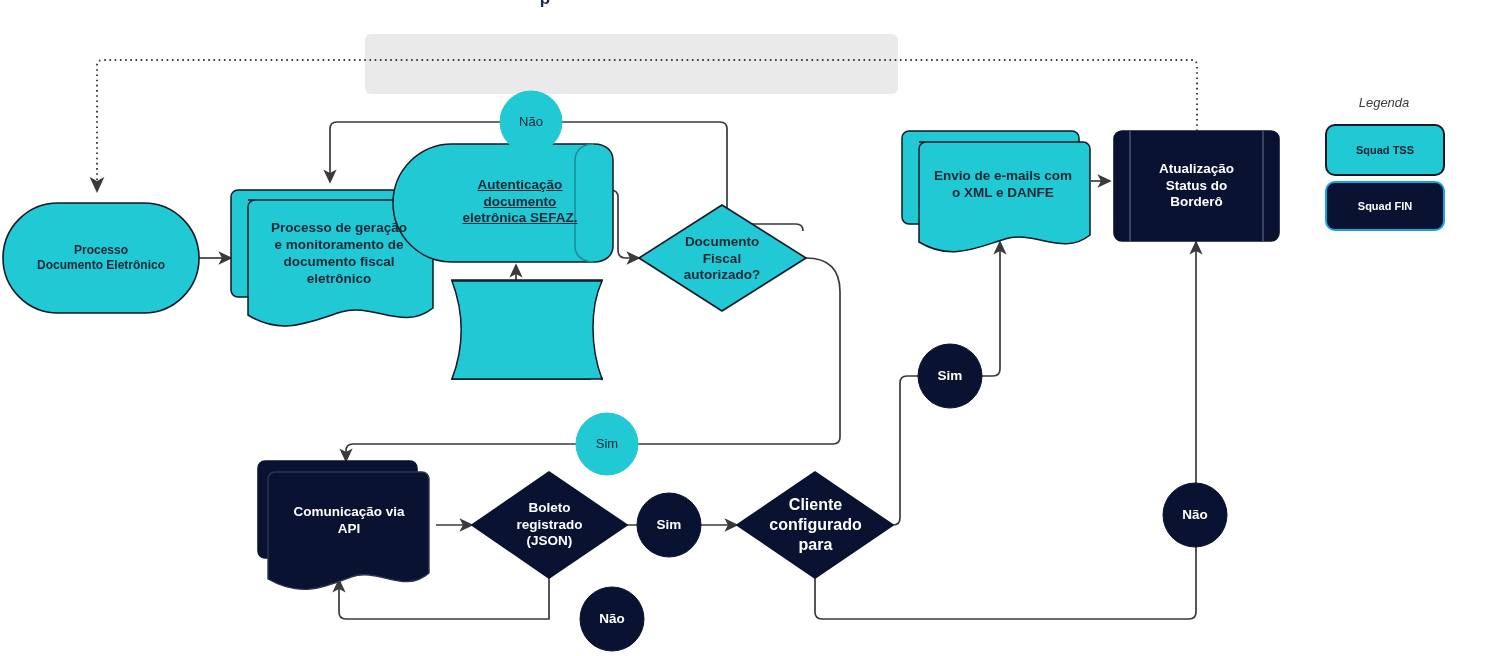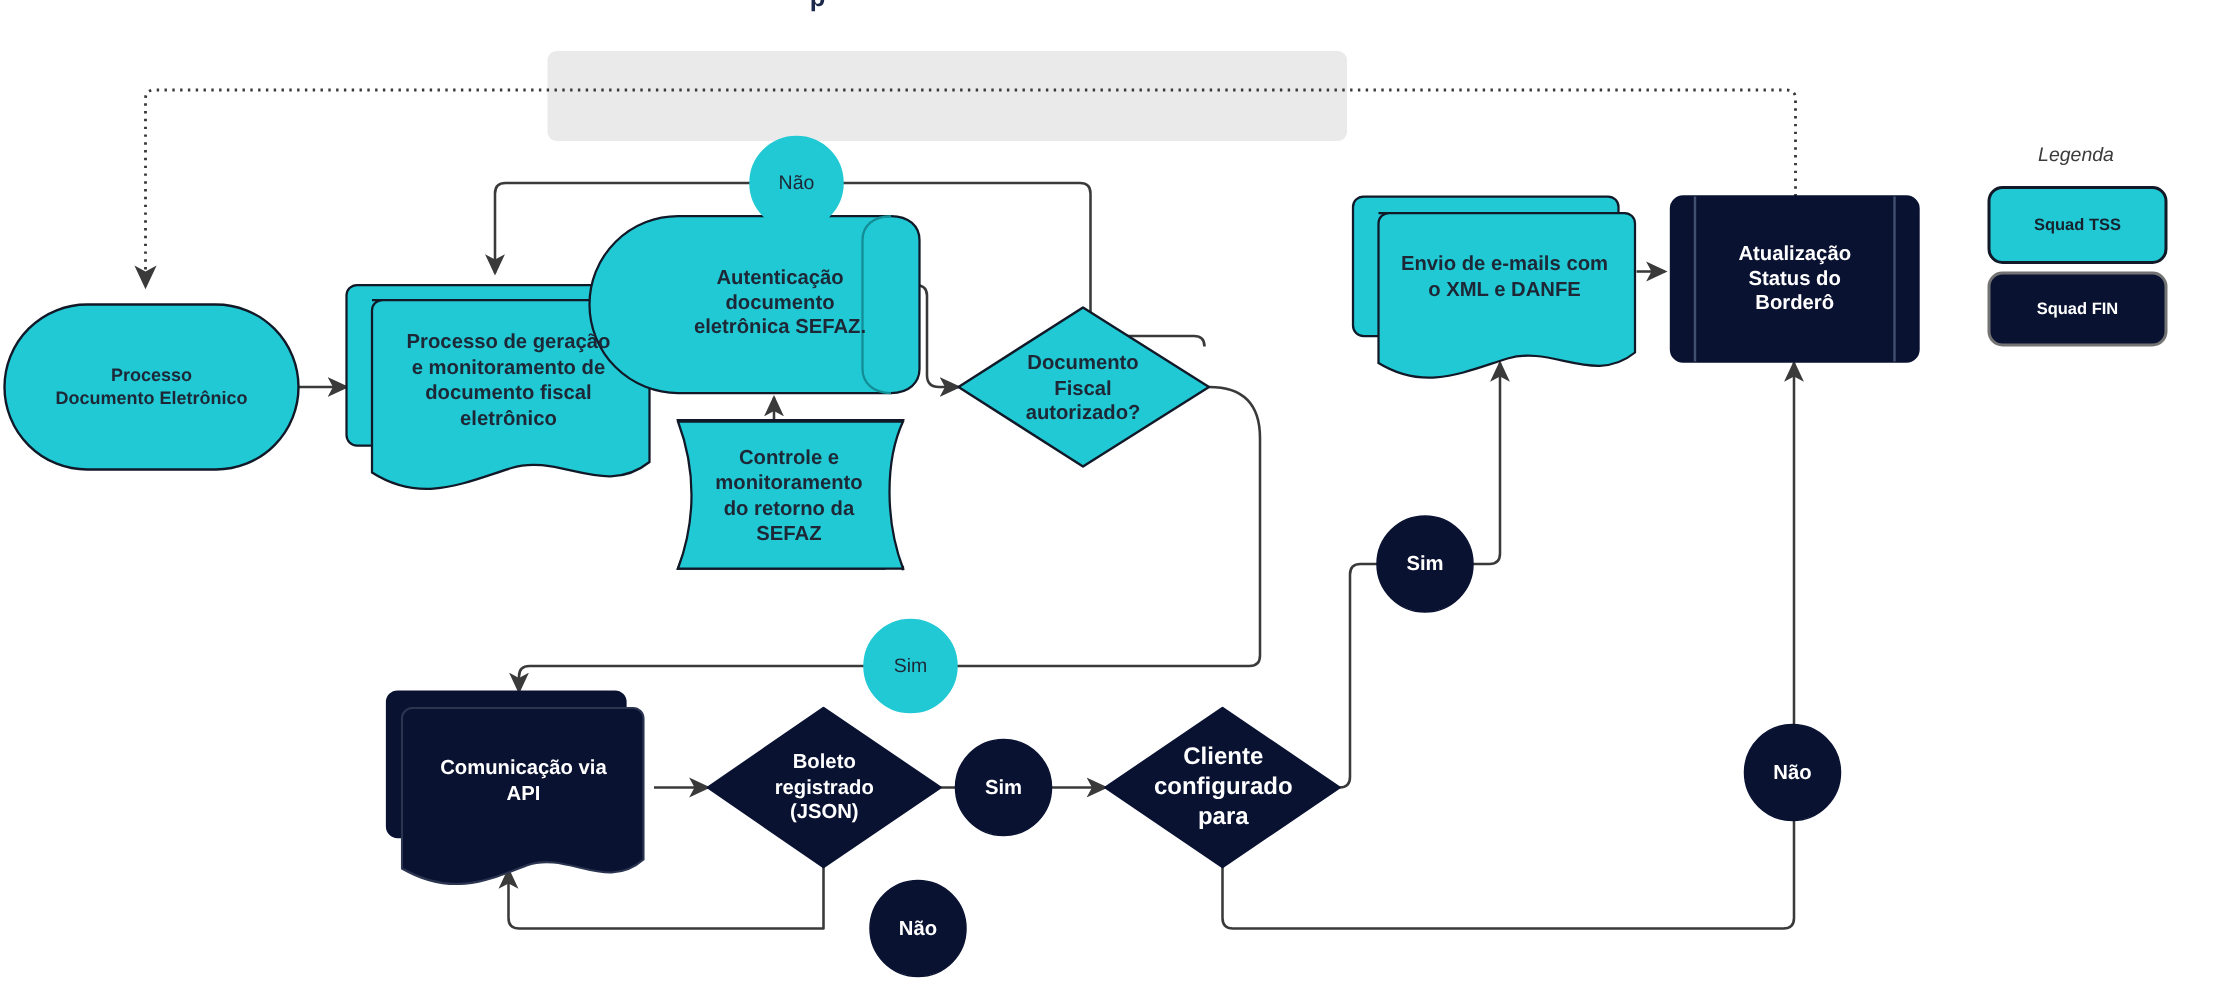--- a/index.html
+++ b/index.html
@@ -10,21 +10,21 @@
     position:absolute;display:flex;align-items:center;justify-content:center;
     text-align:center;font-weight:bold;line-height:1.25;pointer-events:none;
     white-space:pre-line;
   }
   .cyanText{color:#1d2735;}
   .navyText{color:#ffffff;}
   .legendTitle{position:absolute;font-size:13px;color:#3c3c3c;text-align:center;width:160px;font-weight:normal;font-style:italic;}
   .legendBox{position:absolute;display:flex;align-items:center;justify-content:center;
     border-radius:10px;font-size:11px;font-weight:bold;}
   .legendCyan{background:#20c9d4;border:2px solid #111827;color:#16222e;}
-  .legendNavy{background:#0a1232;border:2px solid #737373;color:#ffffff;}
+  .legendNavy{background:#0a1232;border:2px solid #0ea5e9;color:#ffffff;}
   .bannerText{position:absolute;width:540px;text-align:center;font-size:13.5px;font-weight:bold;color:#1b2a4a;}
   .topclip{position:absolute;font-size:17px;font-weight:bold;color:#1b2a4a;text-align:center;width:300px;overflow:hidden;}
 </style>
 </head>
 <body>
 
 <div id="stage">
 
   <svg id="svgroot" viewBox="0 0 1490 656">
     <defs>
@@ -138,28 +138,24 @@
 
 
   <div class="nodeLabel cyanText" style="left:3px;top:203px;width:196px;height:110px;font-size:12px;">Processo
 Documento Eletrônico</div>
 
   <div class="nodeLabel cyanText" style="left:249px;top:200px;width:180px;height:108px;font-size:13.5px;">Processo de geração
 e monitoramento de
 documento fiscal
 eletrônico</div>
 
-  <div class="nodeLabel cyanText" style="left:446px;top:146px;width:148px;height:112px;font-size:13.5px;">Autenticação
+  <div class="nodeLabel cyanText" style="left:446px;top:146px;width:148px;height:112px;font-size:13.5px;text-decoration:underline;">Autenticação
 documento
 eletrônica SEFAZ.</div>
 
-  <div class="nodeLabel cyanText" style="left:456px;top:284px;width:140px;height:94px;font-size:13.5px;">Controle e
-monitoramento
-do retorno da
-SEFAZ</div>
 
   <div class="nodeLabel cyanText" style="left:659px;top:209px;width:126px;height:100px;font-size:13.5px;">Documento
 Fiscal
 autorizado?</div>
 
   <div class="nodeLabel cyanText" style="left:921px;top:146px;width:164px;height:78px;font-size:13.5px;">Envio de e-mails com
 o XML e DANFE</div>
 
   <div class="nodeLabel navyText" style="left:1114px;top:131px;width:165px;height:110px;font-size:13.5px;">Atualização
 Status do

